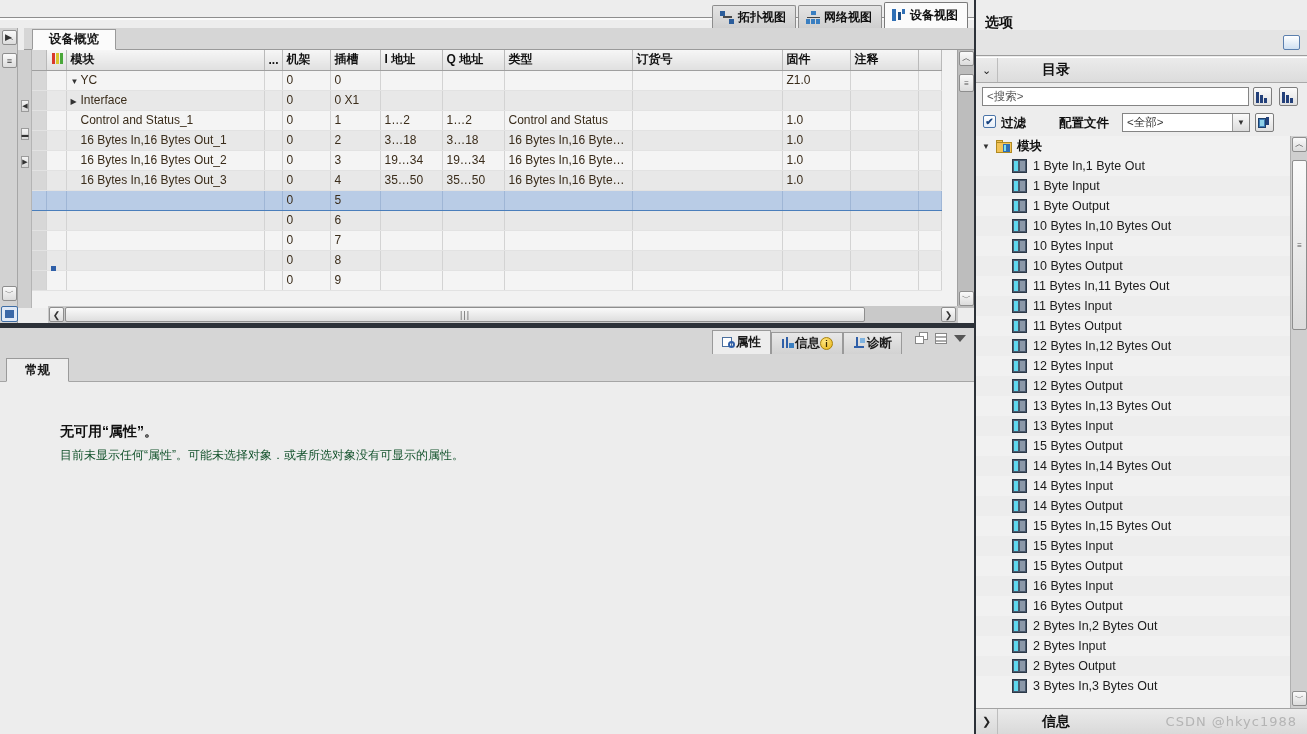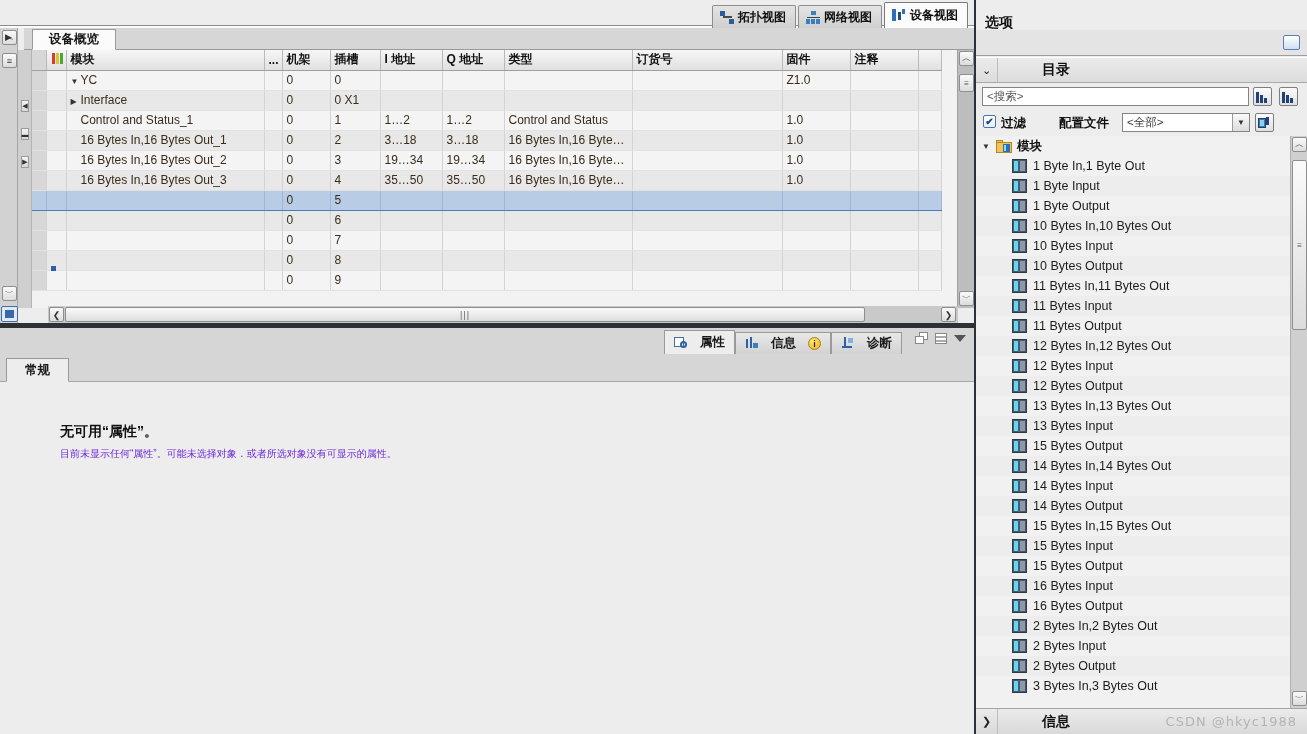--- a/index.html
+++ b/index.html
@@ -15,21 +15,21 @@
   #root { position: relative; width: 1307px; height: 734px; }
 
   
   #main-area {
     position: absolute; left: 0; top: 0; width: 974px; height: 734px;
     background: #ededed;
   }
 
   
   .top-tabbar {
-    position: absolute; left: 0; top: 0; width: 974px; height: 28px;
+    position: absolute; left: 0; top: 0; width: 974px; height: 20px;
     background: #ededed;
   }
   .top-tabs {
     position: absolute; right: 6px; top: 2px;
     display: flex; align-items: flex-end; height: 26px;
   }
   .vtab {
     height: 23px;
     display: flex; align-items: center; gap: 4px;
     padding: 0 9px 0 7px;
@@ -238,21 +238,21 @@
   }
 
   
   .prop-tabbar {
     position: absolute; left: 0; top: 328px; width: 974px; height: 27px;
     background: #d6d6d6;
   }
   .prop-tabs { position: absolute; right: 72px; top: 2px; display: flex; align-items: flex-end; }
   .ptab {
     height: 22px; padding: 0 9px;
-    display: flex; align-items: center; gap: 12px;
+    display: flex; align-items: center; gap: 0;
     background: linear-gradient(#e8e8e8,#d2d2d2);
     border: 1px solid #9a9a9a; border-bottom: none;
     font-weight: bold; font-size: 12.5px; cursor: pointer;
   }
   .ptab.active { background: #ededed; height: 24px; }
   .badge-info {
     width: 13px; height: 13px; border-radius: 50%;
     background: radial-gradient(circle at 35% 30%, #ffe680, #e8b414);
     border: 1px solid #a8810a;
     color: #3a2a00; font-size: 9px; font-weight: bold;
@@ -296,21 +296,21 @@
   .prop-body {
     position: absolute; left: 0; top: 382px; width: 974px; height: 352px;
     background: #ededed;
   }
   .prop-title {
     position: absolute; left: 60px; top: 41px;
     font-size: 14px; font-weight: bold; color: #111;
   }
   .prop-desc {
     position: absolute; left: 60px; top: 65px;
-    font-size: 10px; color: #6d28d9; text-align: right;
+    font-size: 12px; color: #14532d; text-align: right;
   }
 
   
   #right-panel {
     position: absolute; left: 974px; top: 0; width: 333px; height: 734px;
     background: #ededed; border-left: 2px solid #2c3138;
   }
   .rp-title {
     position: absolute; left: 0; top: 9px; width: 331px; height: 29px;
     display: flex; align-items: center; padding-left: 9px;

